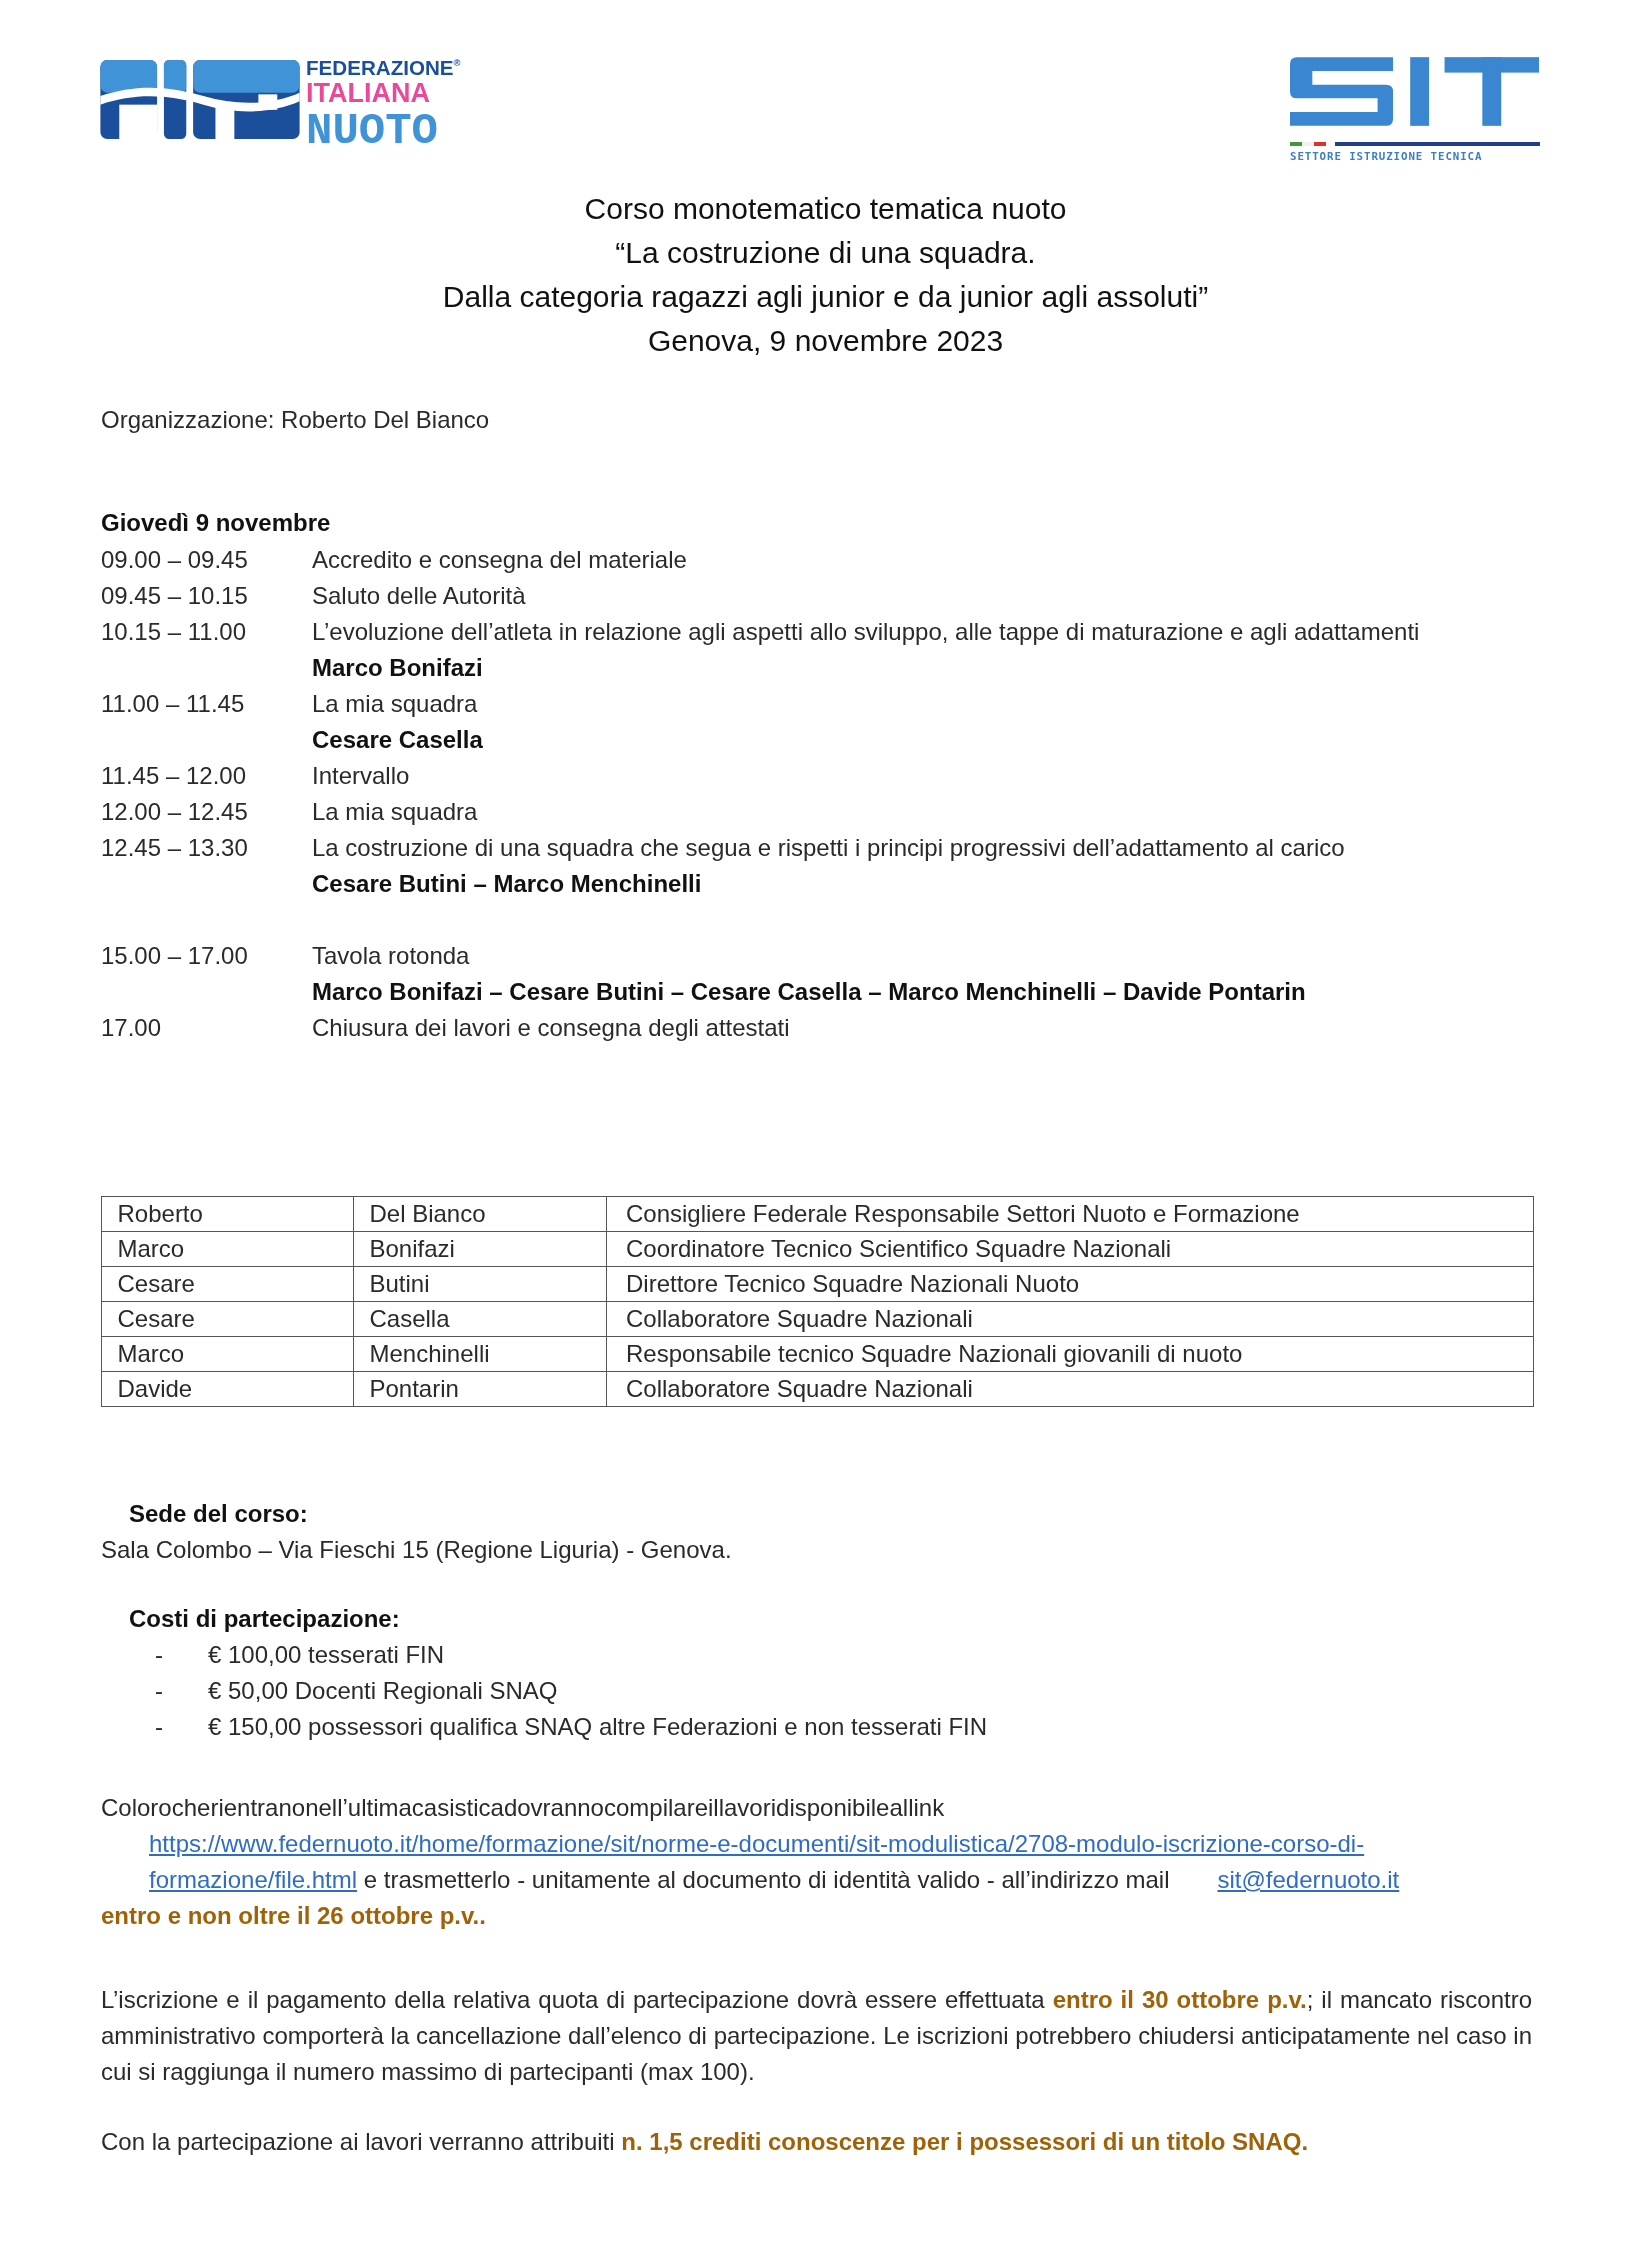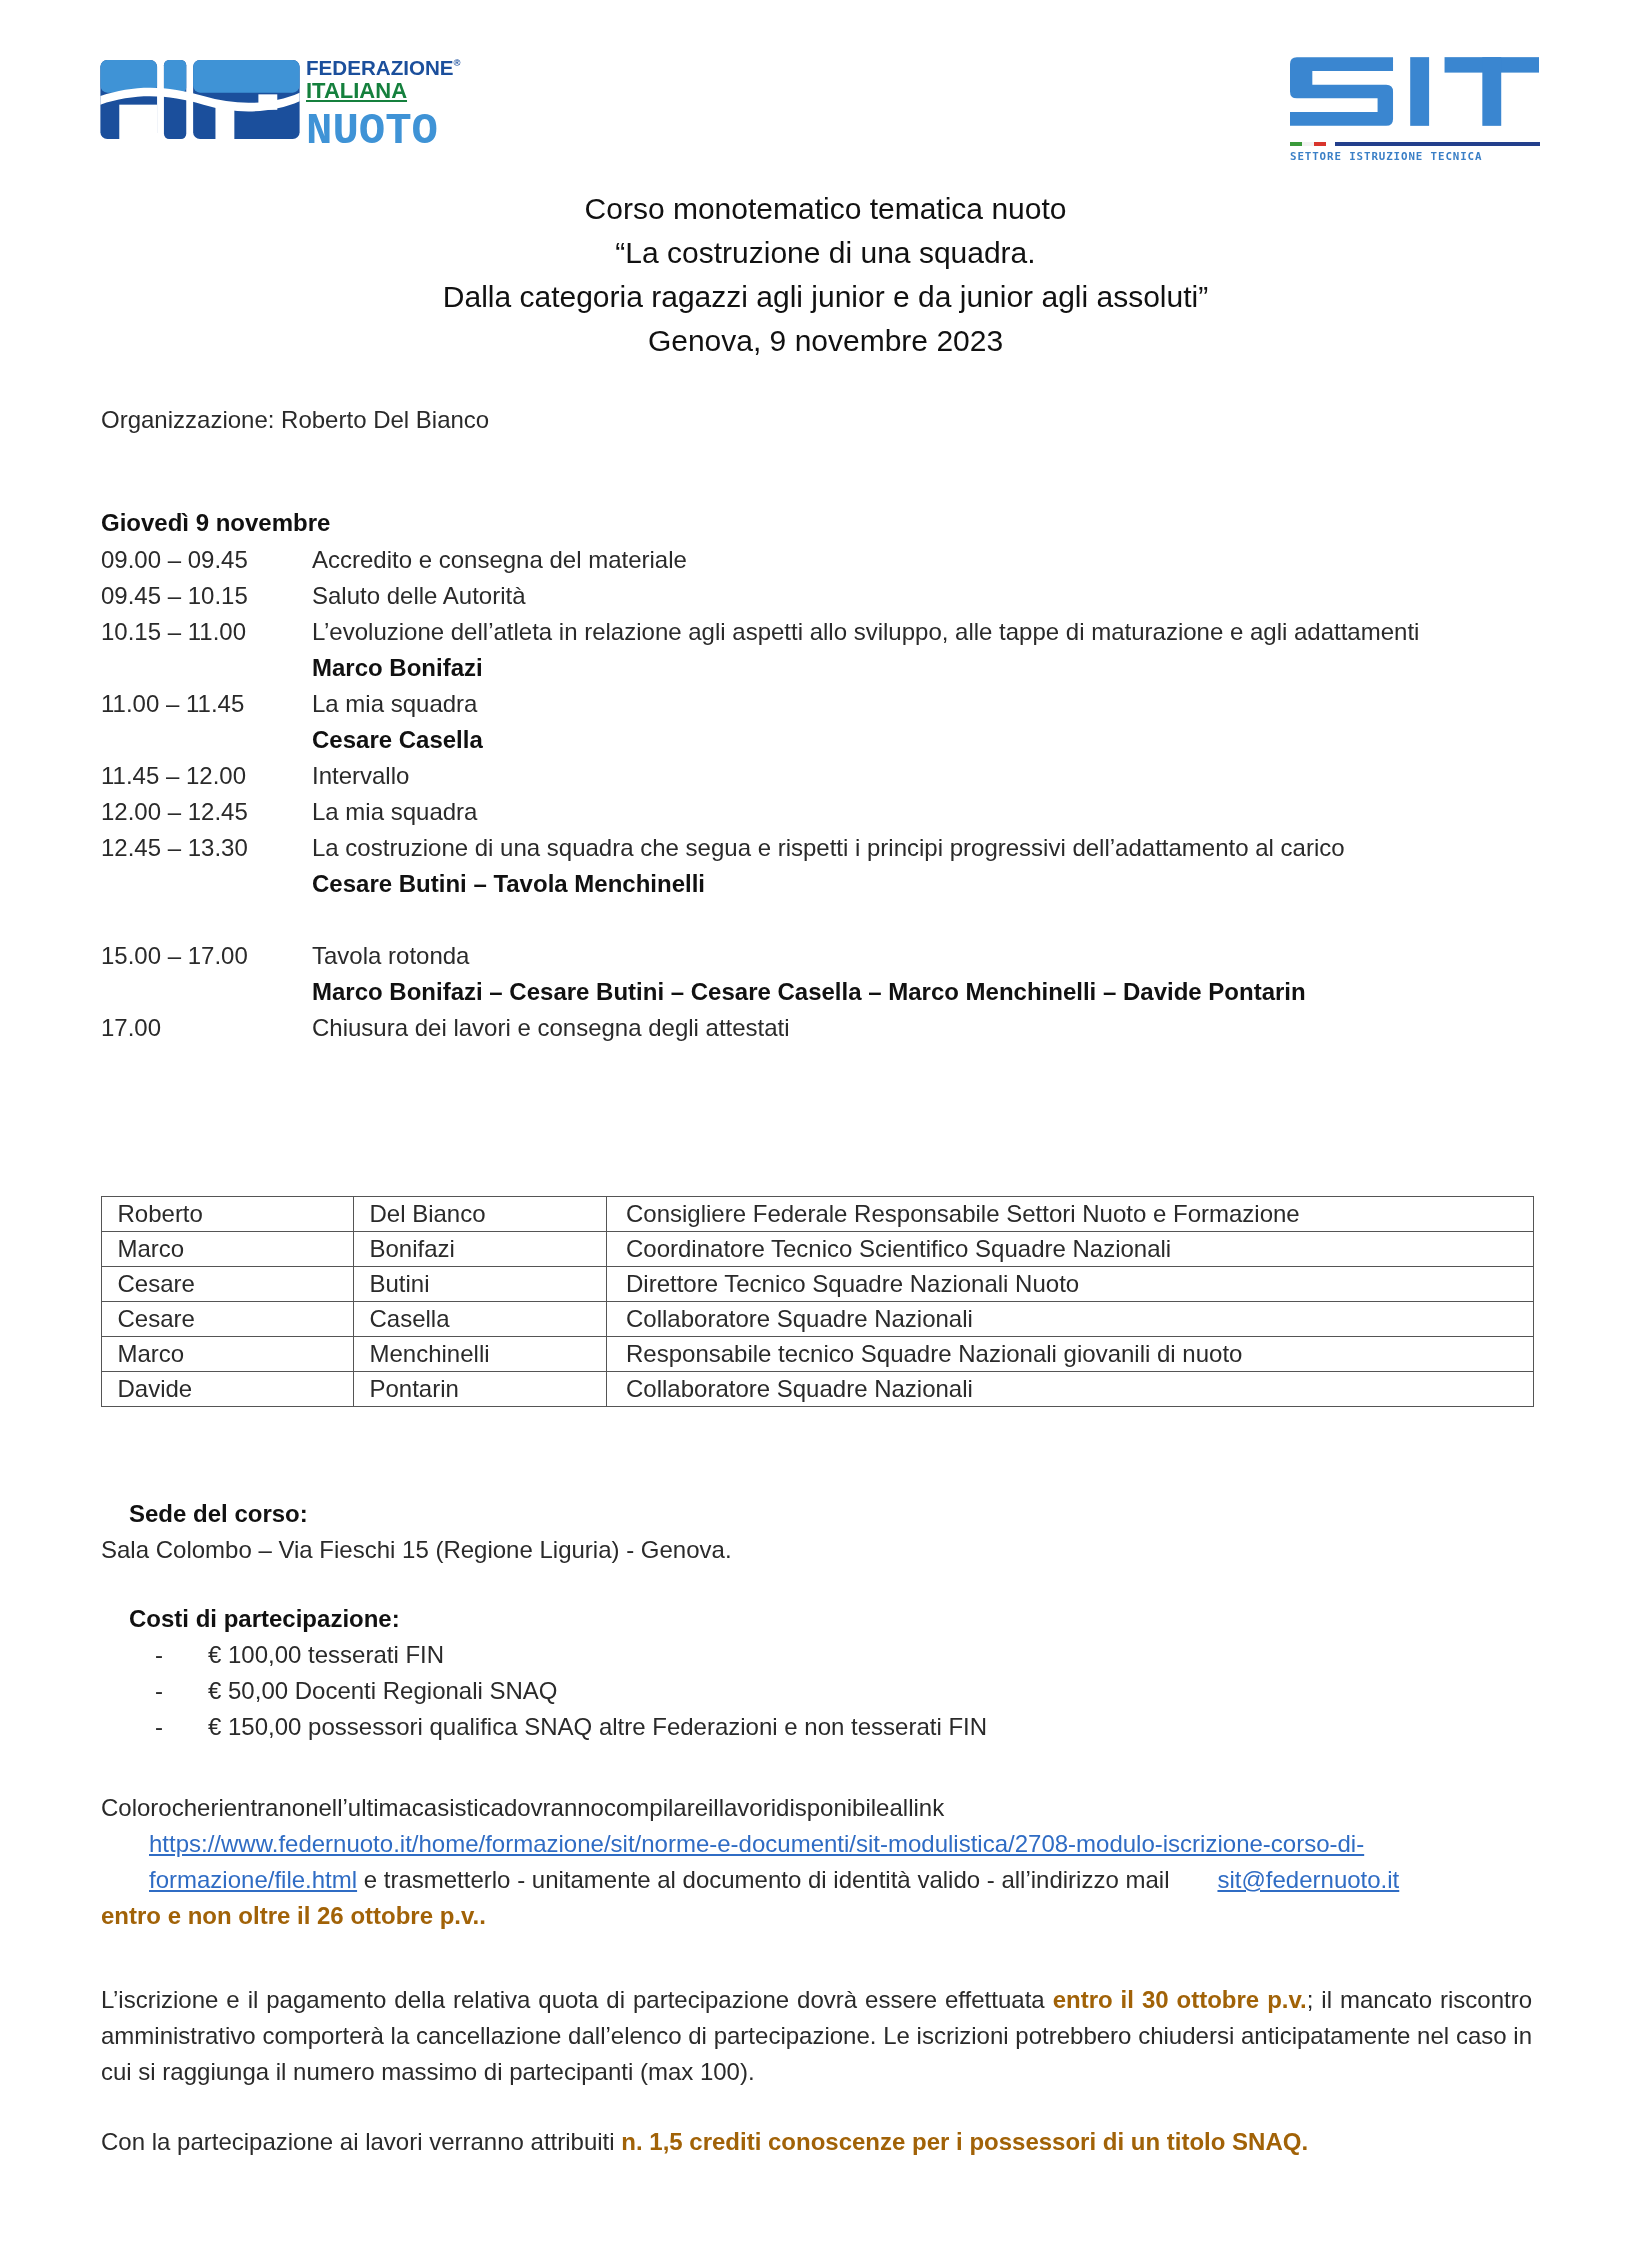--- a/index.html
+++ b/index.html
@@ -8,21 +8,21 @@
     font-family: "Liberation Sans", "DejaVu Sans", sans-serif;
     color: #1a1a1a;
   }
   .page { position: absolute; left: 0; top: 0; width: 1651px; height: 2250px; }
 
   
   .fin-logo { position: absolute; left: 100px; top: 58px; width: 387px; height: 83px; }
   .fin-letters { position: absolute; left: 0; top: 1.7px; width: 200px; height: 79px; }
   .fin-text { position: absolute; left: 206px; top: 0; font-weight: bold; line-height: 1; }
   .fin-text .l1 { font-size: 20.6px; color: #1b4f9c; letter-spacing: 0px; display:block; height: 22.4px;}
-  .fin-text .l2 { font-size: 22px; color: #15803d; display:block; height: 29px; text-decoration: underline; }
+  .fin-text .l2 { font-size: 27px; color: #ec4899; display:block; height: 29px; }
   .fin-text .l3 { font-size: 44px; color: #3f93d6; display:block;font-family:Liberation Mono, monospace; }
   .reg { font-size: 9.5px; vertical-align: top; color:#1b4f9c; }
 
   .sit-logo { position: absolute; left: 1290px; top: 57px; width: 249px; height: 103px; }
   .sit-letters { position: absolute; left: 0; top: 0; width: 249px; height: 69px; }
   .sit-bar { position: absolute; top: 85px; height: 4.3px; }
   .sit-sub { position: absolute; left: 0; top: 93px; width: 249px; font-size: 10.8px; font-weight: bold;
     color: #3a7fc6; letter-spacing: 0.9px; white-space: nowrap; font-family: "DejaVu Sans Mono", monospace; }
 
   
@@ -151,21 +151,21 @@
       </div>
     <div class="srow">
         <span class="stime"></span>
       </div>
     <div class="srow">
         <span class="stime">12.45 – 13.30</span>
         <span class="stext">La costruzione di una squadra che segua e rispetti i principi progressivi dell’adattamento al carico</span>
       </div>
     <div class="srow">
         <span class="stime"></span>
-        <span class="stext bold">Cesare Butini – Tavola Menchinelli</span>
+        <span class="stext bold">Cesare Butini – Marco Menchinelli</span>
       </div>
     <div class="gap"></div>
     <div class="srow">
         <span class="stime">15.00 – 17.00</span>
         <span class="stext">Tavola rotonda</span>
       </div>
     <div class="srow">
         <span class="stime"></span>
         <span class="stext bold">Marco Bonifazi – Cesare Butini – Cesare Casella – Marco Menchinelli – Davide Pontarin</span>
       </div>

